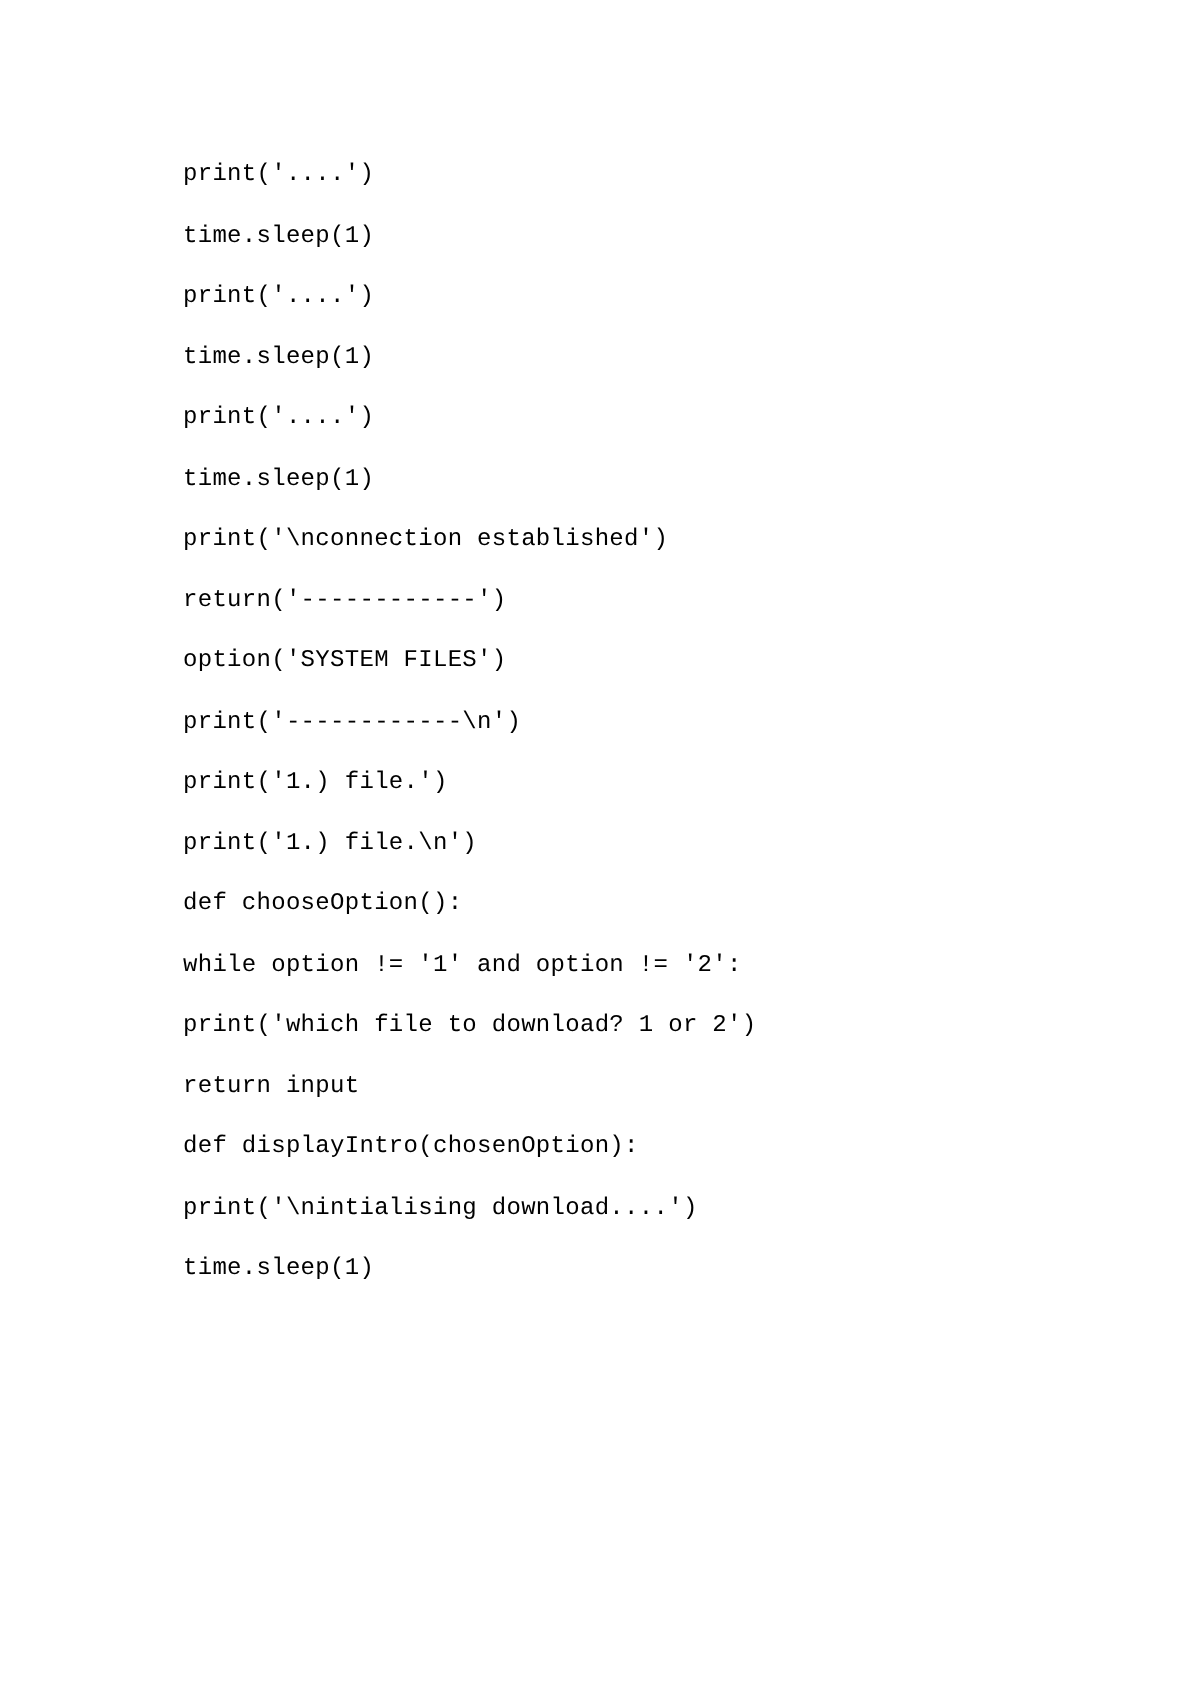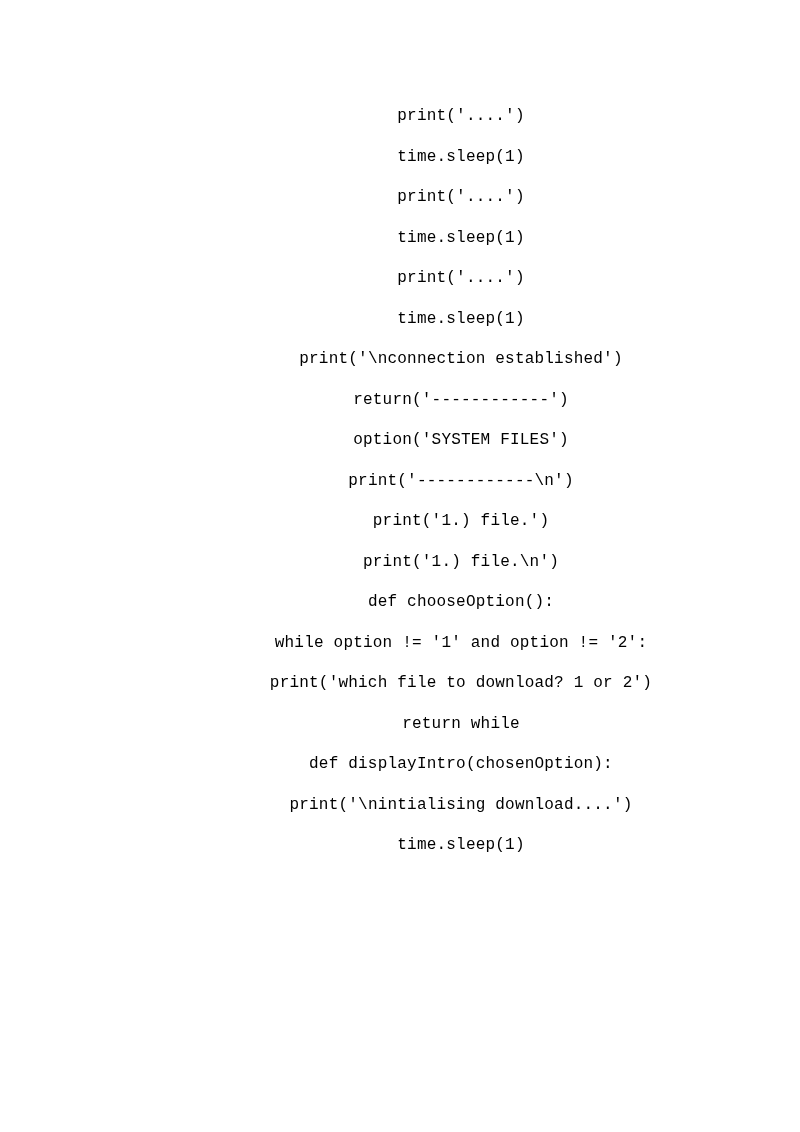--- a/index.html
+++ b/index.html
@@ -14,21 +14,20 @@
     padding: 108px 0 0 122px;
     box-sizing: border-box;
   }
   .code-line {
     font-size: 16px;
     color: #000000;
     line-height: 1.0;
     margin-bottom: 24.5px;
     white-space: pre;
     letter-spacing: 0.2px;
-    text-align: center;
   }
 </style>
 </head>
 <body>
 
 <div class="page">
   <div class="code-line">print('....')</div>
   <div class="code-line">time.sleep(1)</div>
   <div class="code-line">print('....')</div>
   <div class="code-line">time.sleep(1)</div>
@@ -36,17 +35,17 @@
   <div class="code-line">time.sleep(1)</div>
   <div class="code-line">print('\nconnection established')</div>
   <div class="code-line">return('------------')</div>
   <div class="code-line">option('SYSTEM FILES')</div>
   <div class="code-line">print('------------\n')</div>
   <div class="code-line">print('1.) file.')</div>
   <div class="code-line">print('1.) file.\n')</div>
   <div class="code-line">def chooseOption():</div>
   <div class="code-line">while option != '1' and option != '2':</div>
   <div class="code-line">print('which file to download? 1 or 2')</div>
-  <div class="code-line">return while</div>
+  <div class="code-line">return input</div>
   <div class="code-line">def displayIntro(chosenOption):</div>
   <div class="code-line">print('\nintialising download....')</div>
   <div class="code-line">time.sleep(1)</div>
 </div>
 
 </body></html>

